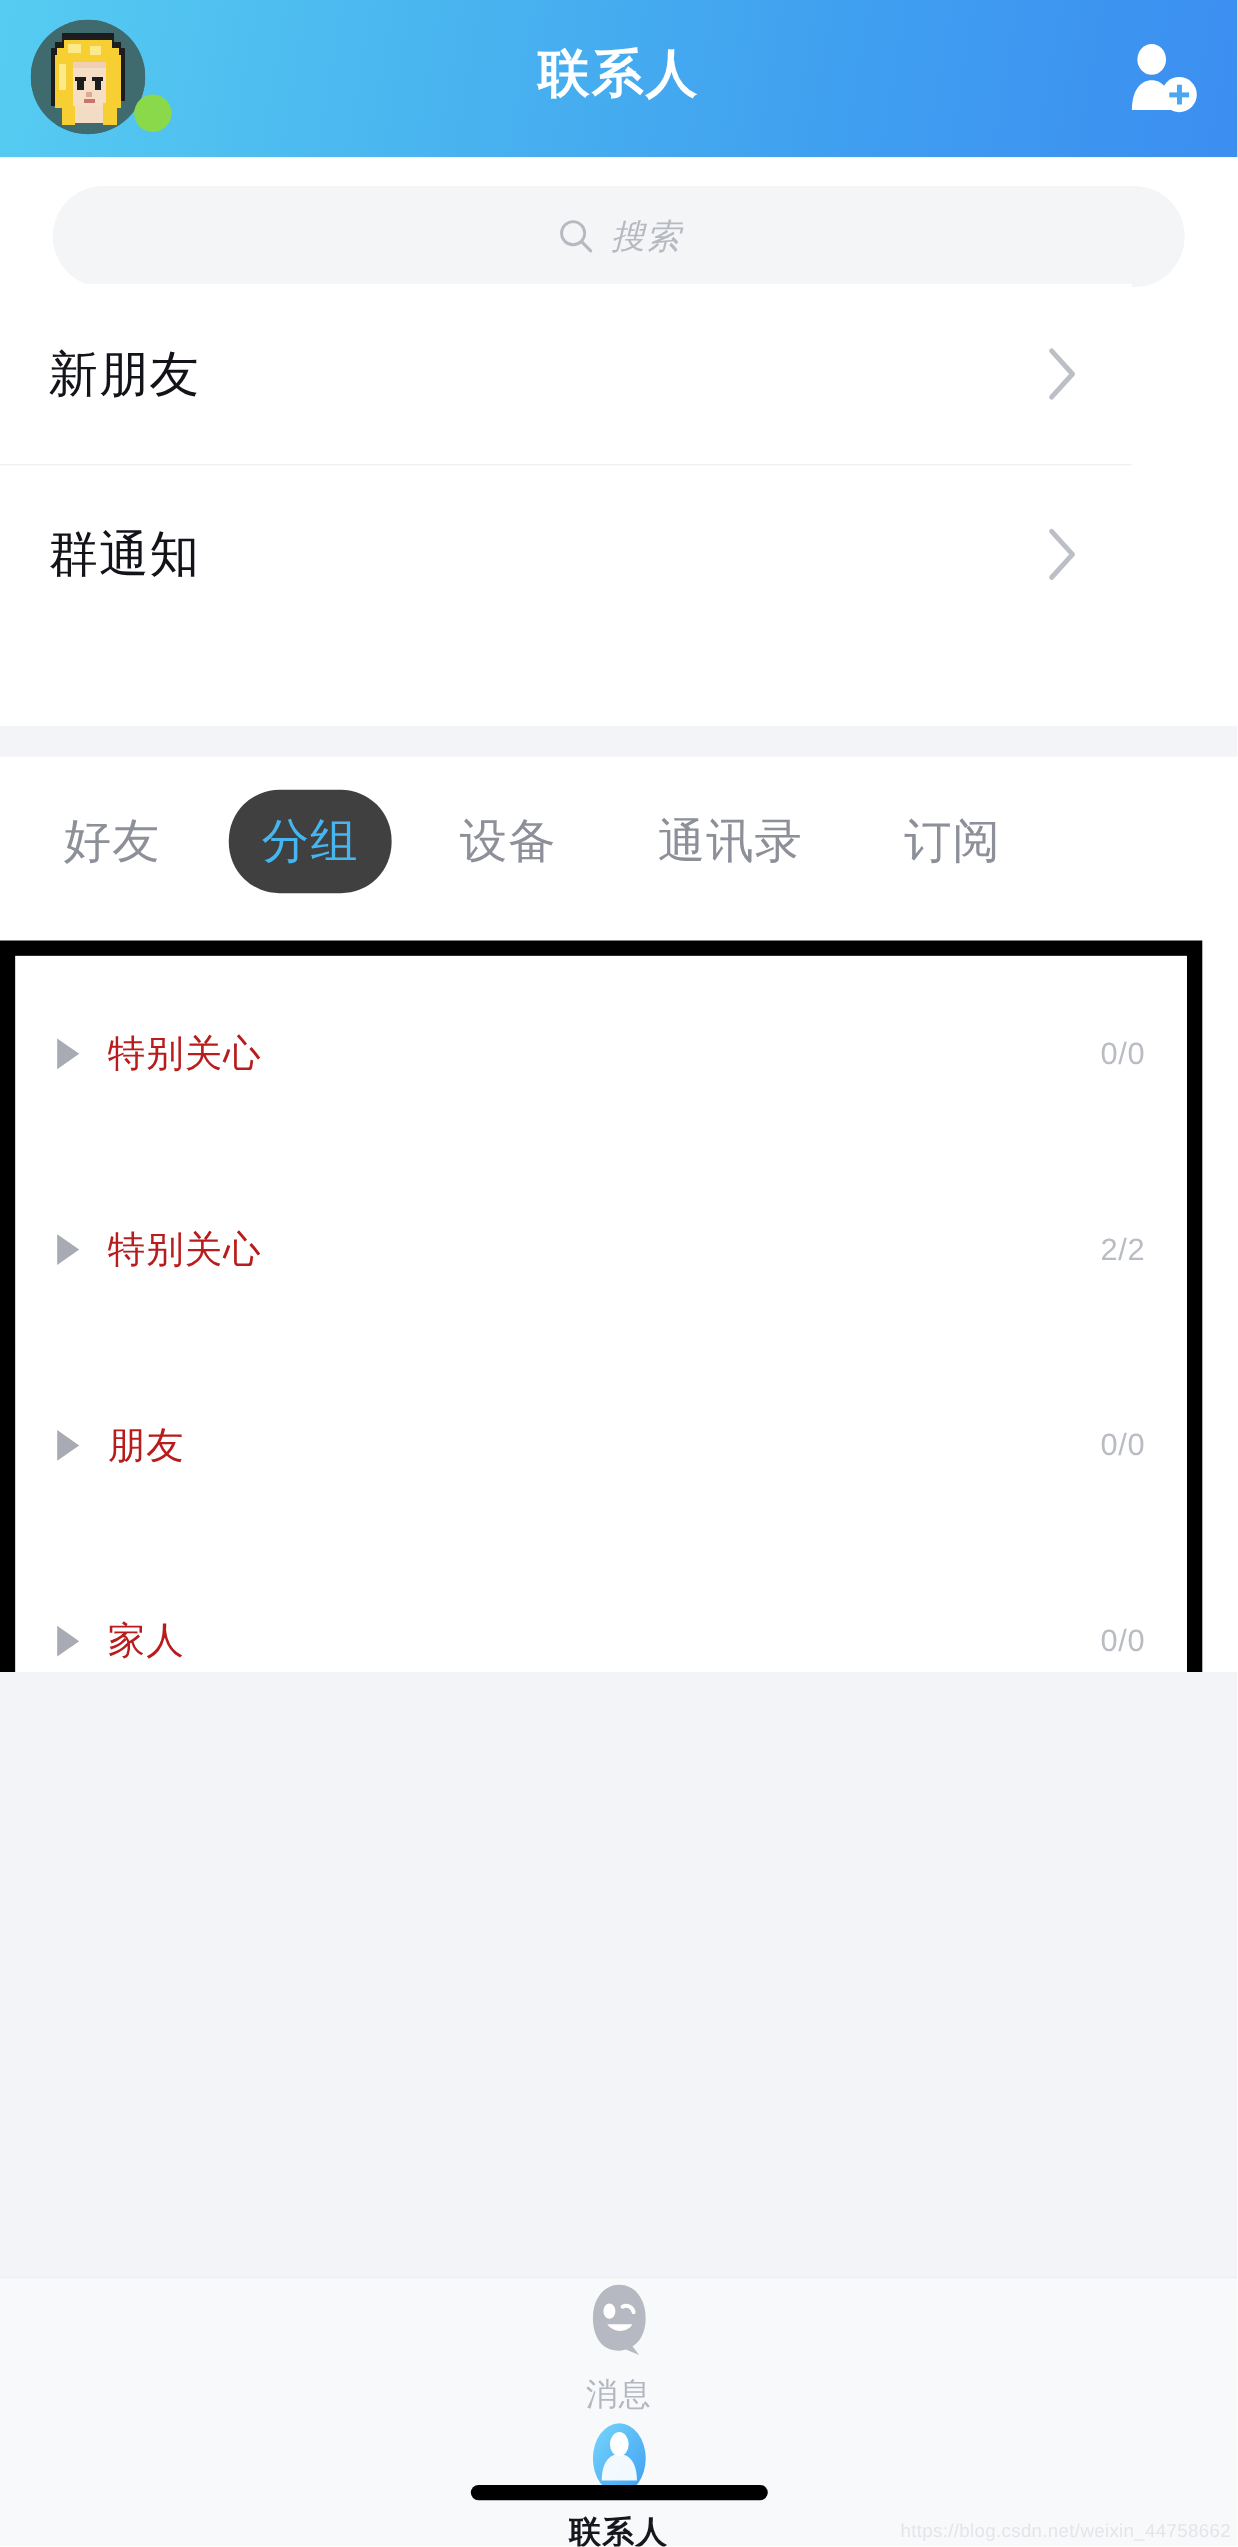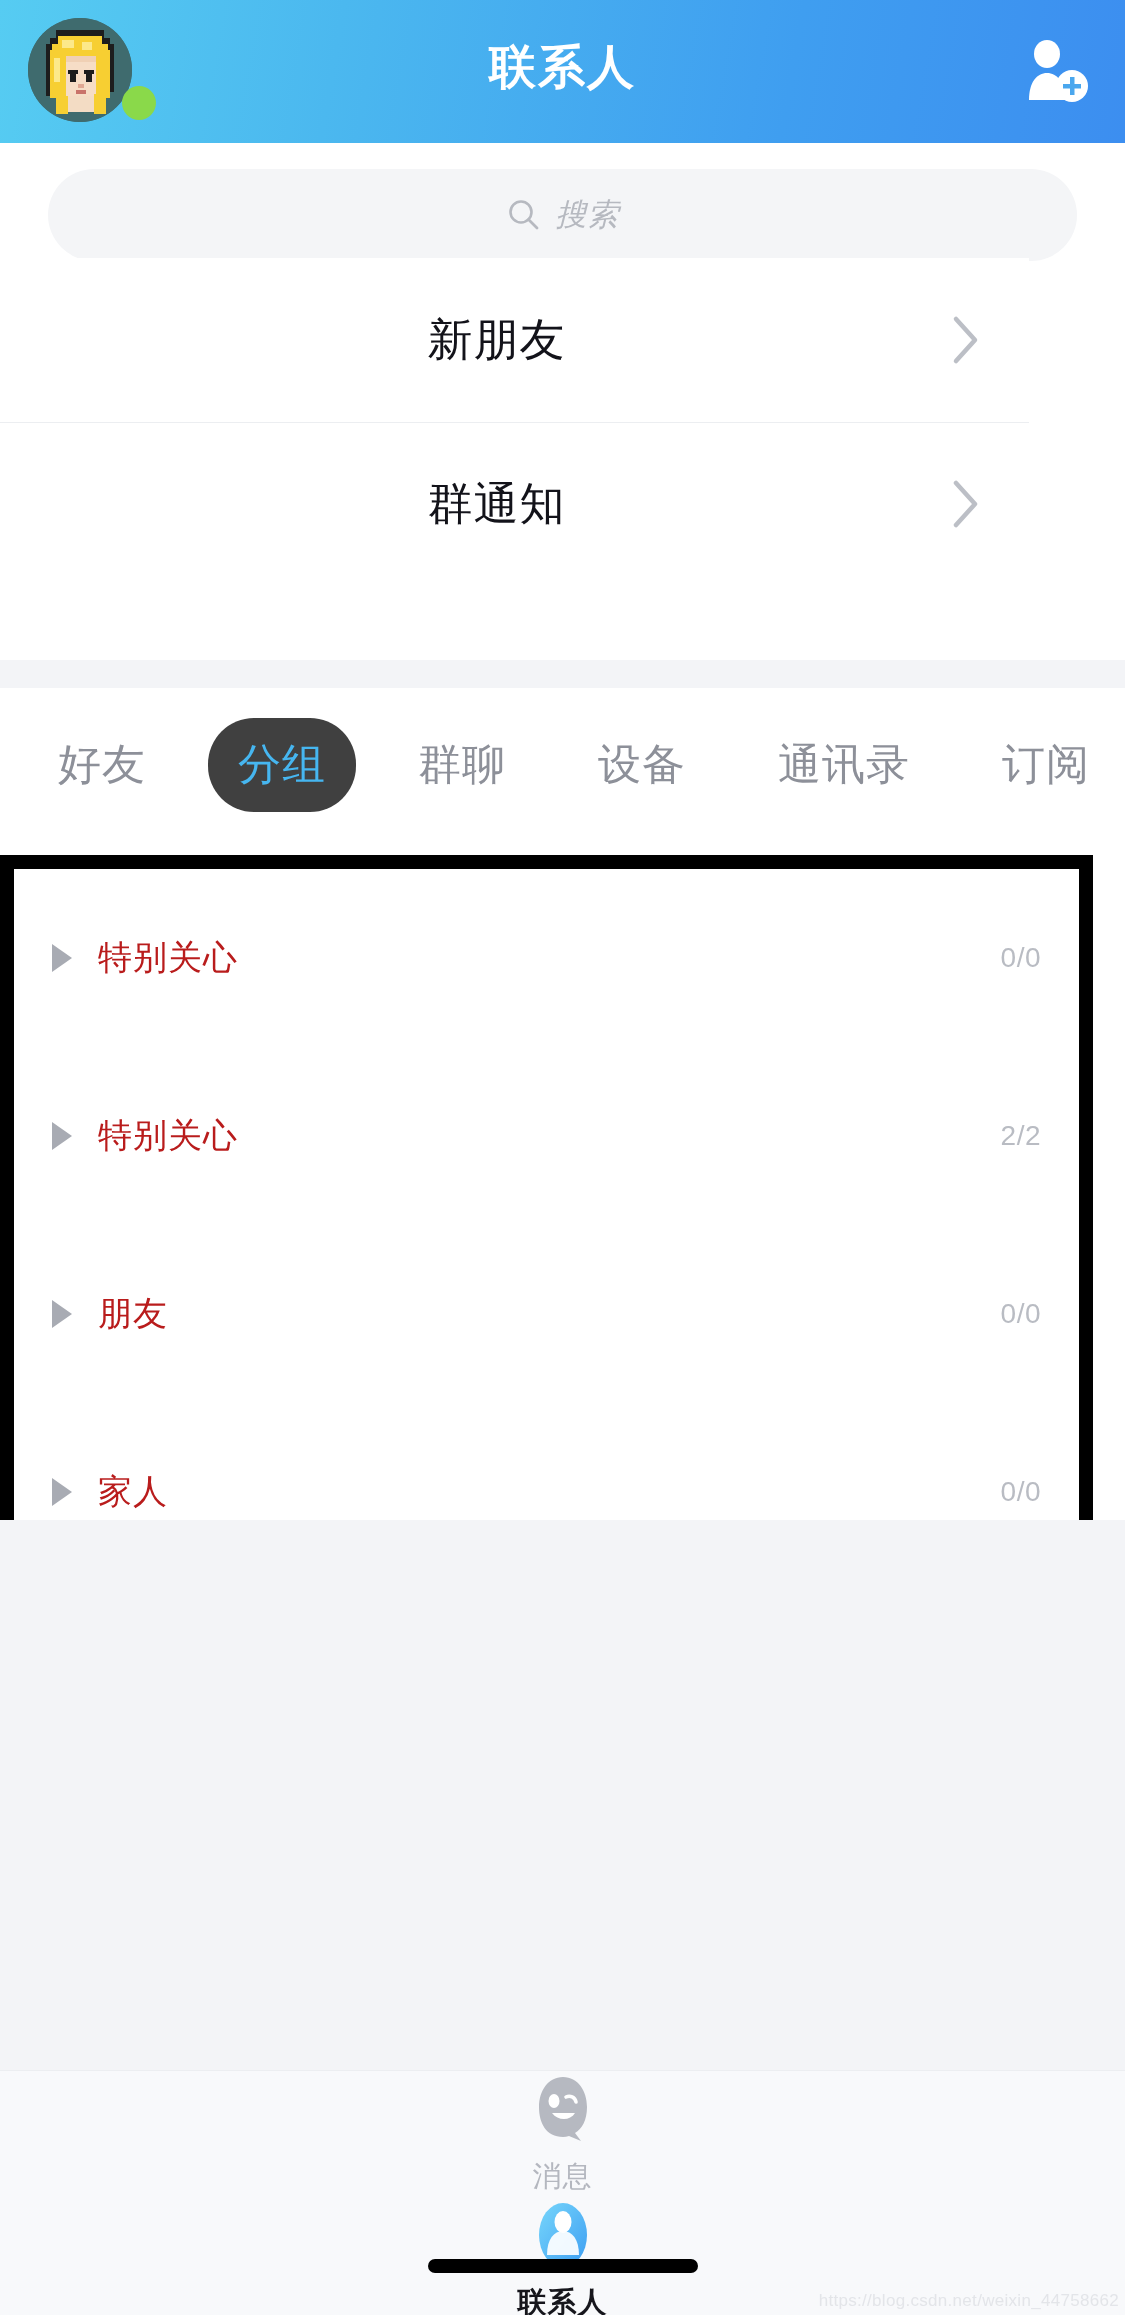--- a/index.html
+++ b/index.html
@@ -86,21 +86,20 @@
     font-size: 31px;
     letter-spacing: 1px;
     font-style: italic;
   }
 
   
   .notif-list {
     position: absolute;
     top: 258px; left: 0;
     width: 1029px;
-    text-align: center;
   }
   .notif-row {
     position: relative;
     height: 164px;
     background: #ffffff;
     display: flex;
     align-items: center;
     padding: 0 46px 0 44px;
   }
   .notif-row + .notif-row::before {
@@ -328,21 +327,20 @@
         <polyline points="7,6 26,27 7,48" fill="none" stroke="#bcbfc6" stroke-width="4.5" stroke-linecap="round" stroke-linejoin="round"></polyline>
       </svg>
     </div>
   </div>
 
   <div class="gray-gap"></div>
 
   <div class="tabs">
     <div class="tab">好友</div>
     <div class="tab active">分组</div>
-    <div class="tab">群聊</div>
     <div class="tab">设备</div>
     <div class="tab">通讯录</div>
     <div class="tab">订阅</div>
   </div>
 
   <div class="group-box">
     <div class="group-row">
       <span class="tri"></span>
       <span class="group-label">特别关心</span>
       <span class="group-count">0/0</span>

